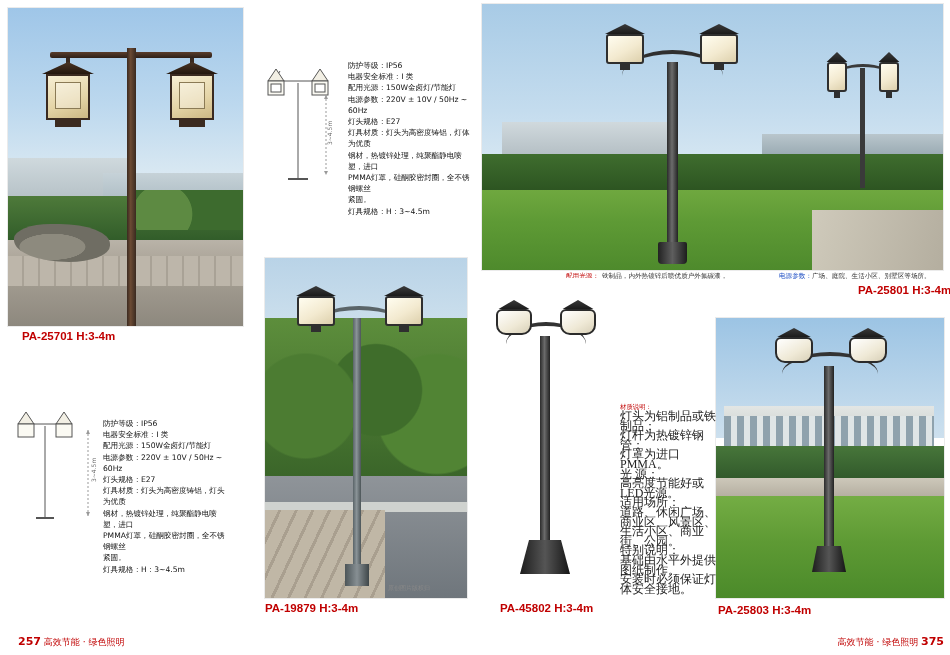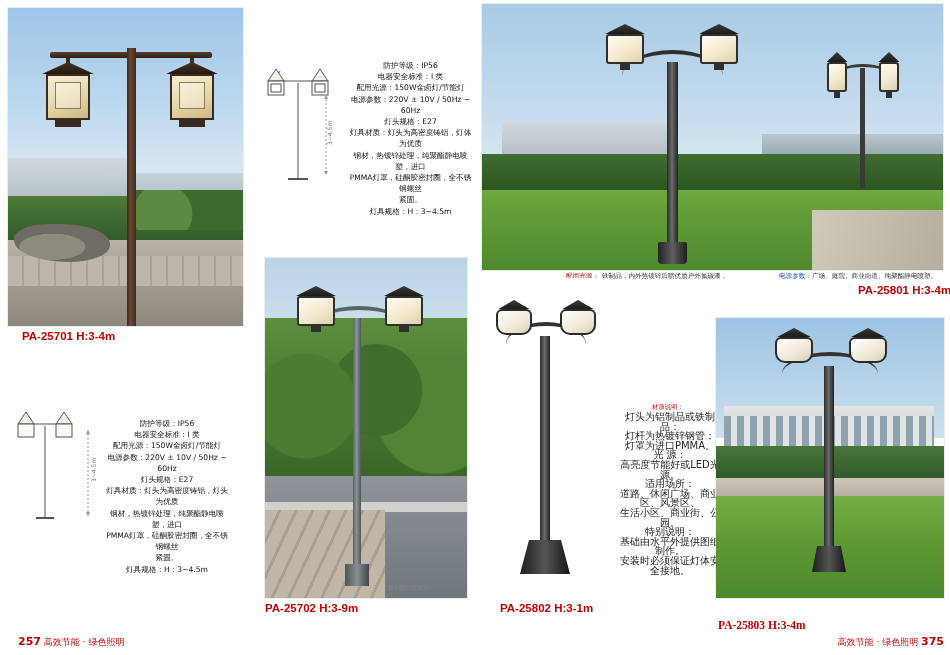--- a/index.html
+++ b/index.html
@@ -25,21 +25,20 @@
     letter-spacing:0px;
     white-space:nowrap;
   }
   .spec {
     position:absolute;
     font-size:7.6px;
     line-height:11.2px;
     color:#111;
     white-space:pre-line;
     font-family:"DejaVu Sans","Liberation Sans",sans-serif;
-    text-align:center;
   }
   .spec.red { color:#c00000; }
   .tiny-red {
     position:absolute;
     font-size:6.6px;
     color:#c00000;
     white-space:nowrap;
     font-family:"DejaVu Sans","Liberation Sans",sans-serif;
   }
   .tiny-grey {
@@ -347,21 +346,21 @@
     <div class="orn-lantern orn-r">
         <div class="cap"></div>
         <div class="glass"></div>
         <div class="tip"></div>
       </div>
   </div>
 
   <div class="tiny-red" style="left:566px; top:272px;">配用光源：</div>
   <div class="tiny-red" style="left:602px; top:272px; color:#333;">铁制品，内外热镀锌后喷优质户外氟碳漆，</div>
   <div class="tiny-red blue" style="left:779px; top:272px;">电源参数：</div>
-  <div class="tiny-red" style="left:812px; top:272px; color:#333;">广场、庭院、商业街道、纯聚酯静电喷塑。</div>
+  <div class="tiny-red" style="left:812px; top:272px; color:#333;">广场、庭院、生活小区、别墅区等场所。</div>
   <div class="code" style="left:858px; top:284px;">PA-25801 H:3-4m</div>
 
   <div class="photo photo-border" id="photo3">
     <div class="sky"></div>
     <div class="trees"></div>
     <div class="road"></div>
     <div class="curb"></div>
     <div class="sidewalk"></div>
     <div class="arms"></div>
     <div class="pole"></div>
@@ -371,40 +370,40 @@
         <div class="glass"></div>
         <div class="tip"></div>
       </div>
     <div class="orn-lantern orn-r">
         <div class="cap"></div>
         <div class="glass"></div>
         <div class="tip"></div>
       </div>
   </div>
   <div class="tiny-grey" style="left:388px; top:584px;">原创图片版权归</div>
-  <div class="code" style="left:265px; top:602px;">PA-25702 H:3-9m</div>
+  <div class="code" style="left:265px; top:602px;">PA-19879 H:3-4m</div>
 
   <div class="photo" id="photo4">
     <div class="bg"></div>
     <div class="arms"></div>
     <div class="pole"></div>
     <div class="base"></div>
     <div class="ball-lan bl-l">
         <div class="cap"></div>
         <div class="glass"></div>
       </div>
     <div class="ball-lan bl-r">
         <div class="cap"></div>
         <div class="glass"></div>
       </div>
   </div>
-  <div class="code" style="left:500px; top:602px;">PA-25802 H:3-1m</div>
+  <div class="code" style="left:500px; top:602px;">PA-45802 H:3-4m</div>
 
   <div class="spec red" style="left:620px; top:403px; width:96px; font-size:6.4px; line-height:9.6px;">材质说明：</div>
-  <div class="spec" style="left:620px; top:412px; width:100px; font-size:10px; line-height:9.6px; color:#222;">灯头为铝制品或铁制品：
+  <div class="spec" style="left:620px; top:412px; width:100px; font-size:12px; line-height:9.6px; color:#222;font-family:Liberation Serif, serif;">灯头为铝制品或铁制品：
 灯杆为热镀锌钢管；
 灯罩为进口PMMA。
 光    源：
 高亮度节能好或LED光源。
 适用场所：
 道路、休闲广场、商业区、风景区、
 生活小区、商业街、公园。
 特别说明：
 基础由水平外提供图纸制作。
 安装时必须保证灯体安全接地。</div>
@@ -421,21 +420,21 @@
     <div class="base"></div>
     <div class="ball-lan bl-l">
         <div class="cap"></div>
         <div class="glass"></div>
       </div>
     <div class="ball-lan bl-r">
         <div class="cap"></div>
         <div class="glass"></div>
       </div>
   </div>
-  <div class="code" style="left:718px; top:619px;font-family:Liberation Serif, serif;">PA-25803 H:3-4m</div>
+  <div class="code" style="left:718px; top:604px;">PA-25803 H:3-4m</div>
 
   <div class="footer-left">
     <span class="pagenum">257</span>
     <span>高效节能 · 绿色照明</span>
   </div>
   <div class="footer-right">
     <span>高效节能 · 绿色照明</span>
     <span class="pagenum">375</span>
   </div>
 

